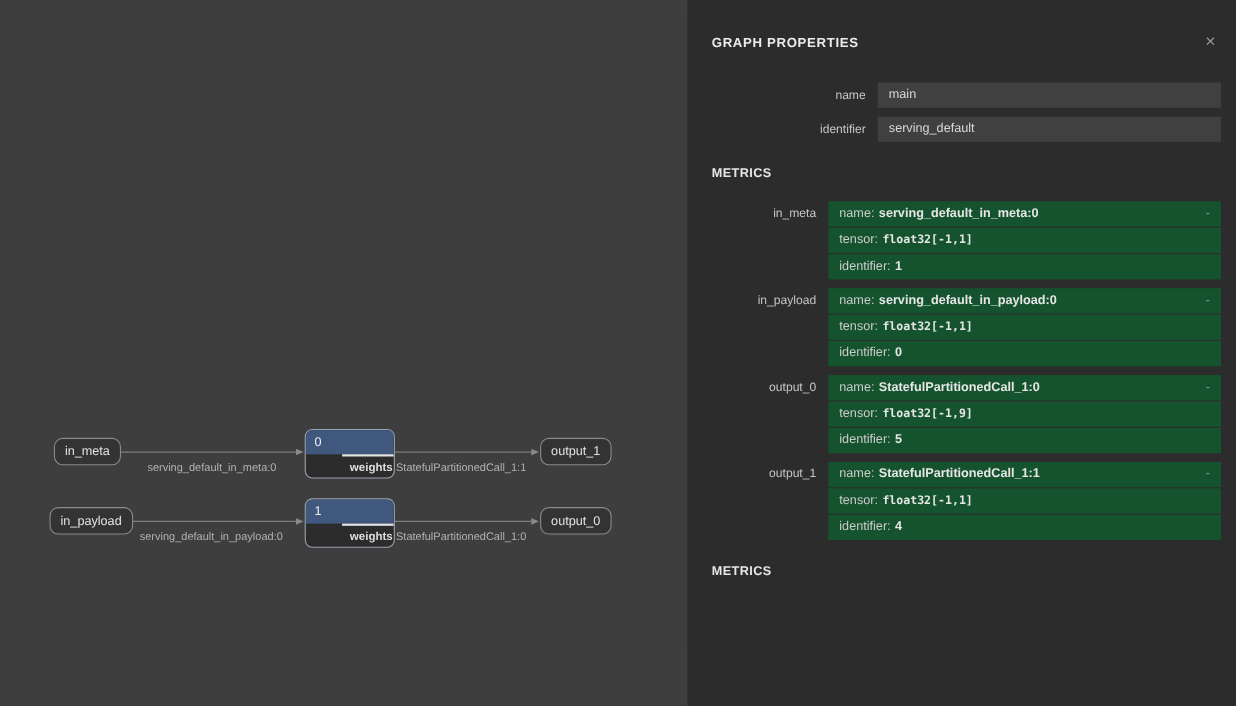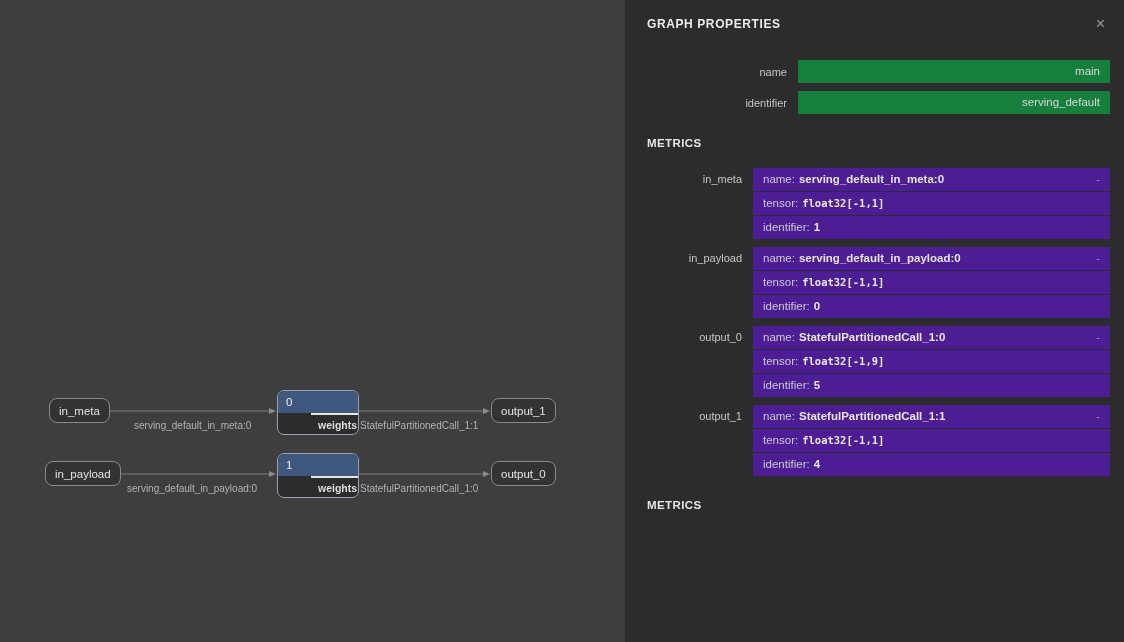--- a/index.html
+++ b/index.html
@@ -51,21 +51,21 @@
   #node-w1         { left: 277px; top: 453px; }
   #node-output-1   { left: 491px; top: 398px; }
   #node-output-0   { left: 491px; top: 461px; }
   #edge-label-0 { left: 134px; top: 420px; }
   #edge-label-1 { left: 360px; top: 420px; }
   #edge-label-2 { left: 127px; top: 483px; }
   #edge-label-3 { left: 360px; top: 483px; }
 
   
   #panel {
-    position: absolute; left: 625px; top: 0; width: 499px; height: 572px;
+    position: absolute; left: 625px; top: 15px; width: 499px; height: 572px;
     background: #2c2c2c;
   }
   #panel-header {
     height: 47px; display: flex; align-items: center; justify-content: space-between;
     padding: 0 19px 0 22px;
   }
   #panel-title {
     font-size: 12px; font-weight: bold; letter-spacing: .6px; color: #ececec;
   }
   #panel-close {
@@ -73,32 +73,32 @@
     background: none; border: none; padding: 0; font-family: inherit;
   }
   .kv { display: flex; align-items: center; margin: 0 14px 8px 0; padding-left: 45px; }
   .kv.first { margin-top: 13px; }
   .kv .lbl, .item .lbl {
     width: 117px; flex: none; text-align: right; margin-right: 11px;
     font-size: 11px; color: #c6c6c6;
   }
   .kv .val {
     flex: 1; height: 23px; line-height: 23px; padding: 0 10px;
-    background: #15803d; font-size: 11.5px; color: #d8d8d8; white-space: nowrap; text-align: right;
+    background: #404040; font-size: 11.5px; color: #d8d8d8; white-space: nowrap;
   }
   .sec {
     margin: 22px 0 18px 22px;
     font-size: 11.5px; line-height: 14px; font-weight: bold;
     letter-spacing: .4px; color: #e6e6e6;
   }
   .item { display: flex; margin: 0 14px 8px 0; }
   .item .lbl { padding-top: 5px; }
   .item .rows { flex: 1; display: flex; flex-direction: column; gap: 1px; min-width: 0; }
   .row {
-    background: #4c1d95; height: 23px; line-height: 23px; padding: 0 10px;
+    background: #14532d; height: 23px; line-height: 23px; padding: 0 10px;
     font-size: 11.5px; color: #cbcbcb; display: flex; align-items: center;
     white-space: nowrap;
   }
   .row b { color: #e6e6e6; margin-left: 4px; }
   .row .mono {
     font-family: "DejaVu Sans Mono", monospace; font-weight: bold;
     font-size: 10.5px; color: #e6e6e6; margin-left: 4px;
   }
   .row .minus { margin-left: auto; color: #9a9a9a; cursor: pointer; font-size: 11.5px; }
 </style>

